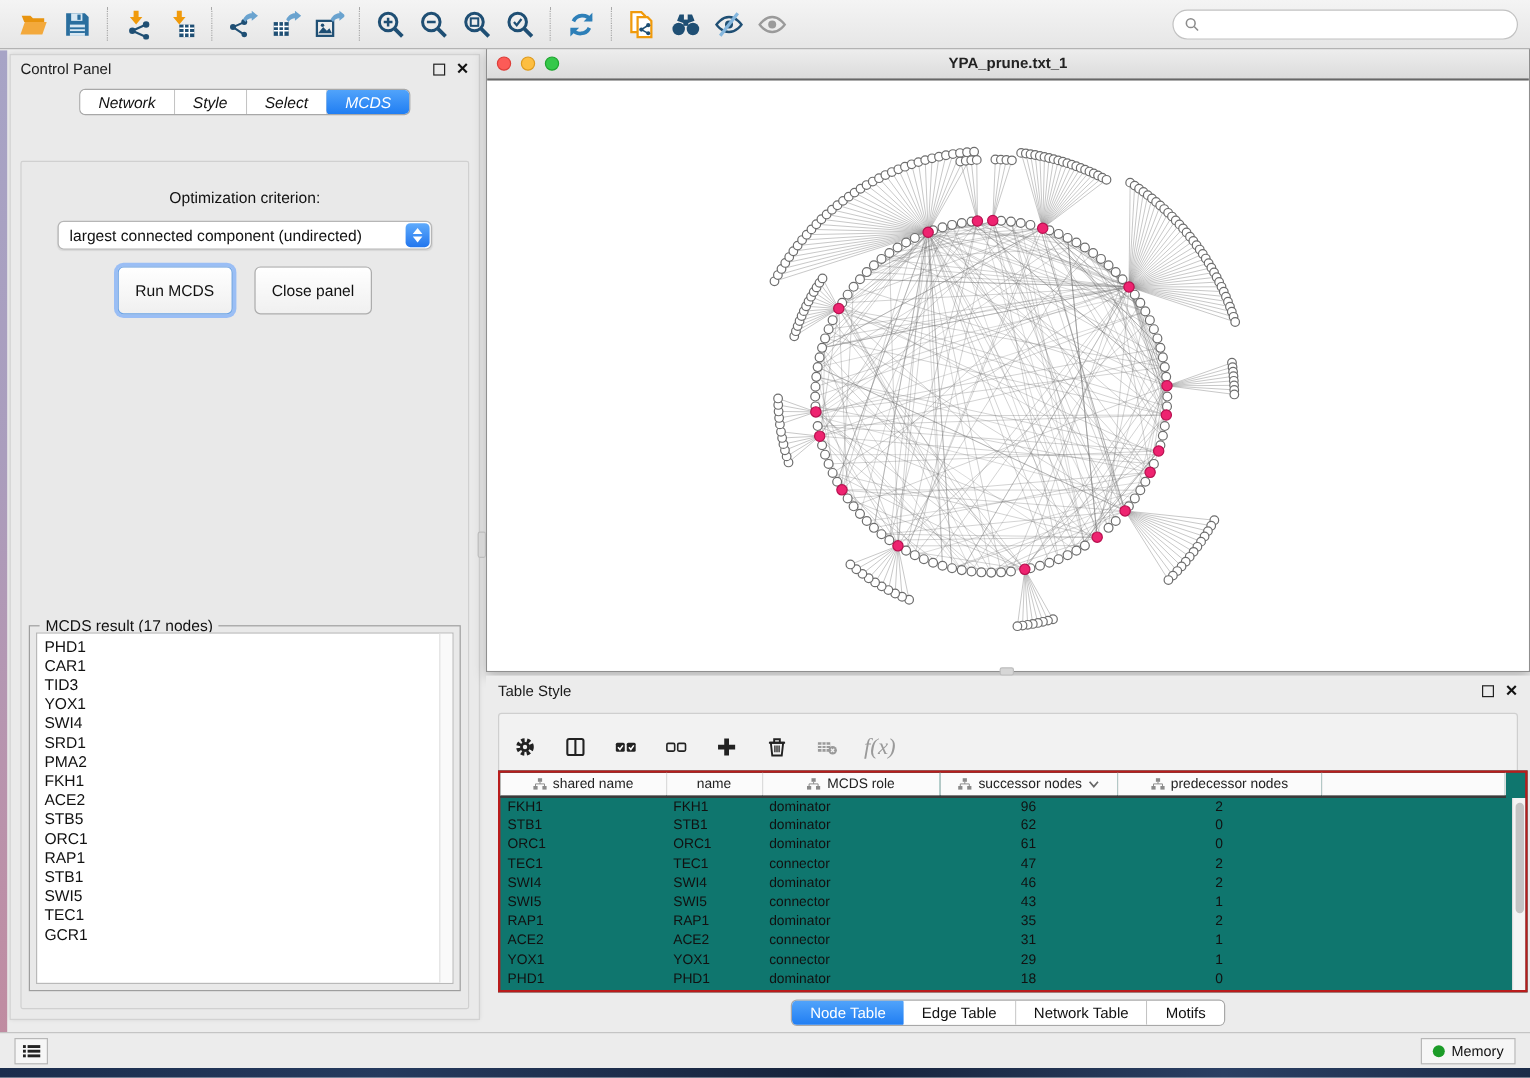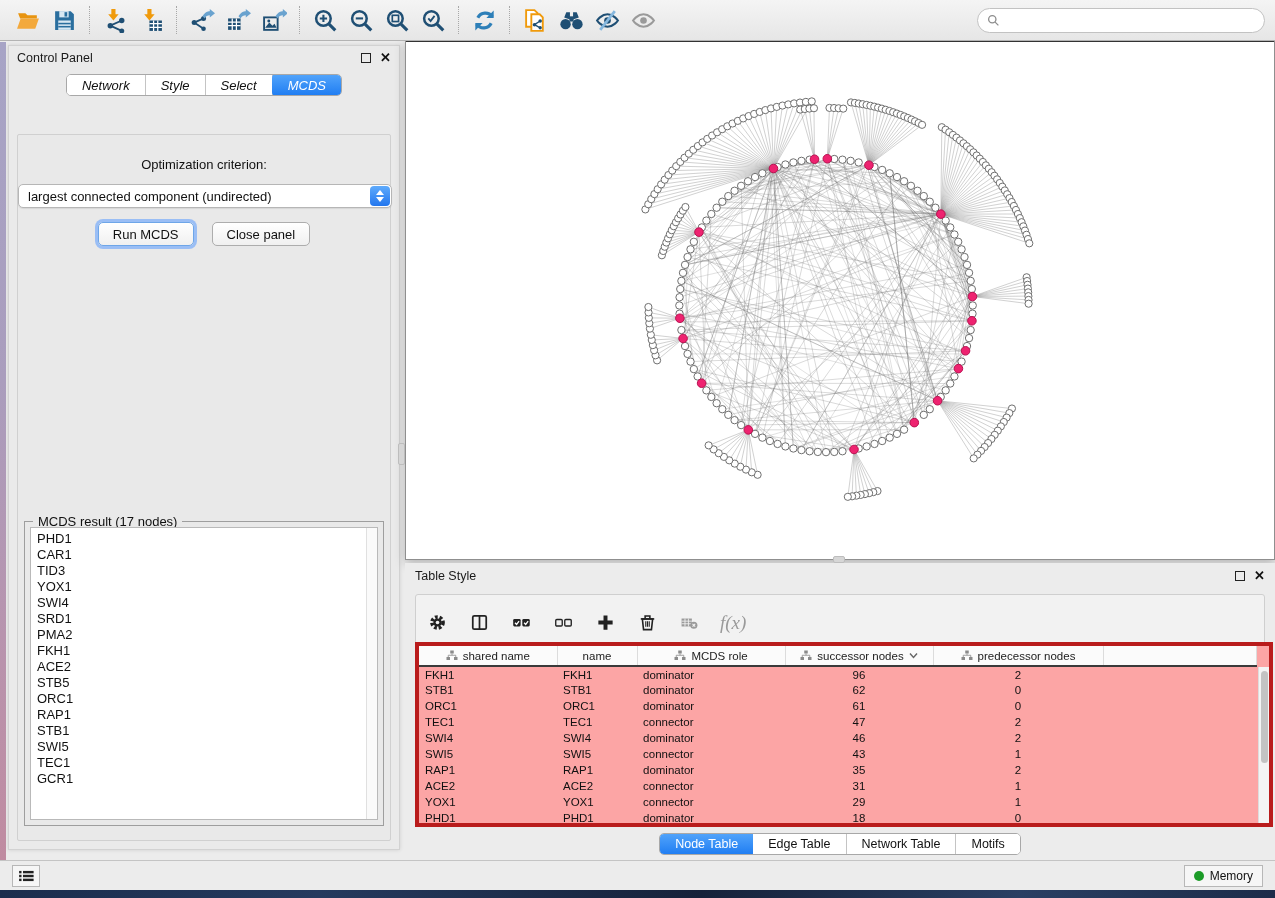--- a/index.html
+++ b/index.html
@@ -37,29 +37,29 @@
   .close-icon { font-size:13px; font-weight:bold; color:#111; line-height:10px; }
   .seg-tabs { display:flex; background:#fff; border:1px solid #a8a8a8; border-radius:5px; overflow:hidden;
     height:22px; align-items:stretch; }
   .seg-tab { padding:0 15px; font-size:13px; display:flex; align-items:center; border-right:1px solid #c4c4c4; background:#fff; color:#111;}
   .seg-tab:last-child { border-right:none; }
   .seg-tab.sel { background:linear-gradient(#53a5fb,#1e7cf2); color:#fff; border-radius:4px; margin:-1px; padding:0 16px; border-right:none;}
   .cp-tabs-row { display:flex; justify-content:center; margin-top:4px; position:relative; z-index:2;font-style:italic;}
   .cp-content { position:absolute; left:8px; right:8px; top:88px; bottom:8px;
     background:#e9e9e9; border:1px solid #d0d0d0; border-radius:2px; }
   .opt-label { text-align:center; font-size:13px; margin-top:22px; }
-  .dropdown { margin:12px auto 0 auto; width:374px; height:24px; background:#fff; border:1px solid #b6b6b6;
+  .dropdown { margin:12px auto 0 auto; width:312px; height:24px; background:#fff; border:1px solid #b6b6b6;
     border-radius:5px; display:flex; align-items:center; font-size:13px; padding-left:9px; position:relative;
     box-shadow:0 1px 1px rgba(0,0,0,.08);}
   .dd-stepper { position:absolute; right:1px; top:1px; bottom:1px; width:20px; border-radius:4px;
     background:linear-gradient(#5fabfc,#2276ee); display:flex; flex-direction:column; align-items:center; justify-content:center; gap:2px;}
   .dd-up { width:0;height:0;border-left:4px solid transparent;border-right:4px solid transparent;border-bottom:5px solid #fff;}
   .dd-down { width:0;height:0;border-left:4px solid transparent;border-right:4px solid transparent;border-top:5px solid #fff;}
   .btn-row { display:flex; justify-content:center; gap:18px; margin-top:14px; }
-  .mac-btn { height:24px; padding:0 14px; font-size:13px; font-family:inherit; color:#111;
+  .mac-btn { height:40px; padding:0 14px; font-size:13px; font-family:inherit; color:#111;
     background:linear-gradient(#ffffff,#f0f0f0); border:1px solid #adadad; border-radius:5px; }
   .mac-btn.focused { box-shadow:0 0 0 3px rgba(90,155,255,.55); border-color:#6ea6e8; }
   .groupbox { position:absolute; left:6px; right:6px; bottom:14px; top:386px; border:1px solid #9e9e9e; }
   .groupbox-legend { position:absolute; top:-8px; left:8px; background:#e9e9e9; padding:0 5px; font-size:13px; }
   .mcds-list { position:absolute; inset:5px; background:#fff; border:1px solid #b9b9b9; overflow:hidden; }
   .mcds-scroll { position:absolute; right:0; top:0; bottom:0; width:11px; background:#fafafa; border-left:1px solid #e0e0e0;}
   .mcds-list ul { list-style:none; padding:3px 0 0 6px; }
   .mcds-list li { font-size:13px; line-height:16px; color:#111; }
 
   
@@ -82,22 +82,22 @@
     border:1px solid #bdbdbd; border-radius:2px; z-index:65;}
 
   
   .table-panel { position:absolute; left:405px; top:563px; right:0; bottom:40px; background:#ececec; }
   .tp-titlebar { height:26px; display:flex; align-items:center; padding:0 10px; }
   .tp-toolbar { position:absolute; left:10px; right:10px; top:31px; height:57px; background:#f2f2f2;
     border:1px solid #cfcfcf; border-radius:3px; display:flex; align-items:center; padding:0 10px; gap:20px;}
   .tp-toolbar .ticon { width:22px; height:22px; display:flex; align-items:center; justify-content:center; }
   .ticon svg { width:19px; height:19px; }
   .fx { font-family:"Liberation Serif", serif; font-style:italic; font-size:19px; color:#9a9a9a; }
-  .tablewrap { position:absolute; left:10px; right:2px; top:79px; height:185px; background:#fca5a5;
-    border:4px solid #b91c1c; }
+  .tablewrap { position:absolute; left:10px; right:2px; top:79px; height:185px; background:#0f766e;
+    border:2px solid #b91c1c; }
   table.nodes { border-collapse:collapse; table-layout:fixed; width:837px; }
   table.nodes th { height:20px; font-size:11.5px; font-weight:400; color:#222; background:#fbfbfb;
     border-right:1px solid #dcdcdc; border-bottom:2px solid #3a3a3a; padding:0 4px; white-space:nowrap; overflow:hidden;}
   th .hdr-inner { display:flex; align-items:center; justify-content:center; gap:5px; }
   th.filler { background:#ececec; border-right:none; }
   .hier-icon svg { width:12px; height:11px; display:block;}
   table.nodes td { height:16px; font-size:11.5px; color:#111; padding:0 6px; white-space:nowrap; overflow:hidden;}
   td.num { text-align:center; padding-right:10px; }
   .tscroll { position:absolute; right:0; top:21px; bottom:0; width:11px; background:#f4f4f4; border-left:1px solid #ddd;}
   .tscroll .thumb { position:absolute; left:1.5px; right:1.5px; top:4px; height:92px; background:#c3c3c3; border-radius:4px;}
@@ -316,20 +316,28 @@
               <li>GCR1</li>
             </ul>
           <div class="mcds-scroll"></div>
         </div>
       </div>
     </div>
   </div>
   <div class="vsplit-grip"></div>
 
   <div class="net-window">
+    <div class="net-titlebar">
+      <span class="traffic">
+        <span class="light red"></span>
+        <span class="light yellow"></span>
+        <span class="light green"></span>
+      </span>
+      <span class="net-title">YPA_prune.txt_1</span>
+    </div>
     <svg class="net-canvas" id="net-canvas" viewBox="0 0 868 493">
         <g>
           <line x1="292.6942656436875" y1="190.5" x2="566.7687418076191" y2="272.24235574386717" stroke="#707070" stroke-width="0.75" stroke-opacity="0.35"></line>
           <line x1="292.6942656436875" y1="190.5" x2="558.75084955533" y2="312.55102210740955" stroke="#707070" stroke-width="0.75" stroke-opacity="0.35"></line>
           <line x1="292.6942656436875" y1="190.5" x2="564.9230397221806" y2="239.37658517420365" stroke="#707070" stroke-width="0.75" stroke-opacity="0.35"></line>
           <line x1="292.6942656436875" y1="190.5" x2="371.4489778925904" y2="125.24915044467" stroke="#707070" stroke-width="0.75" stroke-opacity="0.35"></line>
           <line x1="292.6942656436875" y1="190.5" x2="273.9243051456933" y2="247.54122201281376" stroke="#707070" stroke-width="0.75" stroke-opacity="0.35"></line>
           <line x1="292.6942656436875" y1="190.5" x2="300.11255226298874" y2="349.06468053843145" stroke="#707070" stroke-width="0.75" stroke-opacity="0.35"></line>
           <line x1="292.6942656436875" y1="190.5" x2="276.6855969092719" y2="296.71057729157826" stroke="#707070" stroke-width="0.75" stroke-opacity="0.35"></line>
           <line x1="292.6942656436875" y1="190.5" x2="436.45877798718624" y2="410.0756948543067" stroke="#707070" stroke-width="0.75" stroke-opacity="0.35"></line>

